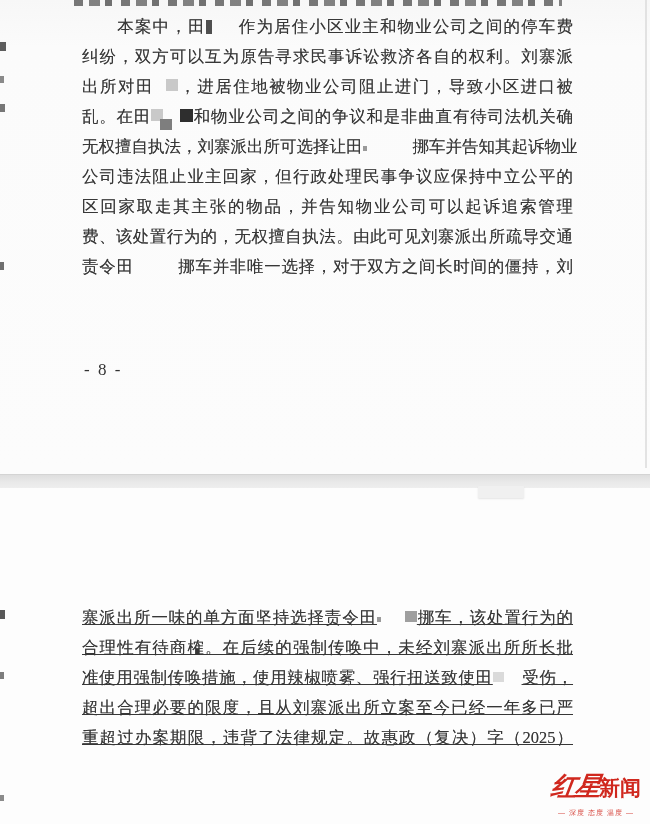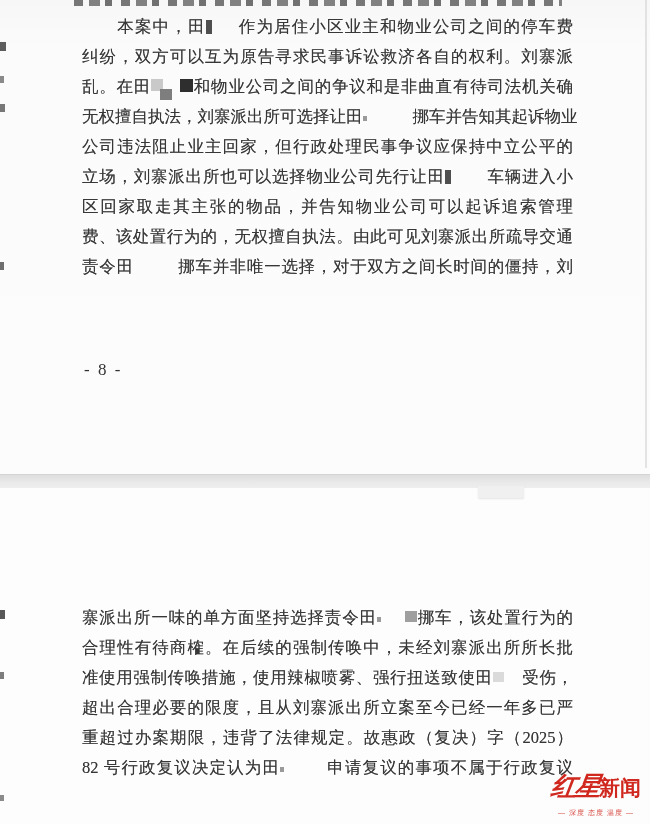--- a/index.html
+++ b/index.html
@@ -29,21 +29,21 @@
         #4c4c4c 0 9px, transparent 9px 15px,
         #5a5a5a 15px 26px, transparent 26px 31px,
         #444 31px 38px, transparent 38px 47px);
   }
   .textblock {
     position:absolute; width:491px; left:82px;
     font-size:16.5px; color:#373737;
     text-shadow:0 0 .5px rgba(40,40,40,.55);
   }
   .textblock.top { top:12px; }
-  .textblock.bottom { top:603px; }
+  .textblock.bottom { top:603px;text-decoration:underline; }
   .line {
     height:30px; line-height:30px; white-space:nowrap;
     text-align:justify; text-align-last:justify;
   }
   .line.no-just { text-align-last:left; }
   .seg-gap { display:inline-block; }
   .seg-mark { display:inline-block; }
   .mark-bar      { width:6px;  height:14px; background:#4f4f4f; vertical-align:-2px; }
   .mark-dot      { width:4px;  height:5px;  background:#9a9a9a; vertical-align:1px; }
   .mark-sq-light { width:12px; height:12px; background:#c9c9c9; vertical-align:1px; }
@@ -101,24 +101,24 @@
 
 <div id="stage">
   <div class="scan-tint-top"></div>
   <div class="scan-tint-bottom"></div>
 
   <div class="clipped-line"></div>
 
   <div class="textblock top">
       <div class="line"><span>　　本案中，田</span><span class="seg-mark mark-bar"></span><span class="seg-gap" style="width: 26px;"></span><span>作为居住小区业主和物业公司之间的停车费</span></div>
       <div class="line"><span>纠纷，双方可以互为原告寻求民事诉讼救济各自的权利。刘寨派</span></div>
+      <div class="line"><span>出所对田</span><span class="seg-gap" style="width: 12px;"></span><span class="seg-mark mark-sq-light"></span><span>，进居住地被物业公司阻止进门，导致小区进口被</span></div>
       <div class="line"><span>乱。在田</span><span class="seg-mark mark-sq-light"></span><span class="seg-mark mark-sq-dark-low"></span><span class="seg-gap" style="width: 8px;"></span><span class="seg-mark mark-sq-black"></span><span>和物业公司之间的争议和是非曲直有待司法机关确</span></div>
       <div class="line"><span>无权擅自执法，刘寨派出所可选择让田</span><span class="seg-mark mark-dot"></span><span class="seg-gap" style="width: 46px;"></span><span>挪车并告知其起诉物业</span></div>
       <div class="line"><span>公司违法阻止业主回家，但行政处理民事争议应保持中立公平的</span></div>
-      <div class="line"><span>立场，刘寨派出所也可以选择物业公司先行让田</span><span class="seg-mark mark-bar"></span><span class="seg-gap" style="width: 36px;"></span><span>车辆进入小</span></div>
       <div class="line"><span>区回家取走其主张的物品，并告知物业公司可以起诉追索管理</span></div>
       <div class="line"><span>费、该处置行为的，无权擅自执法。由此可见刘寨派出所疏导交通</span></div>
       <div class="line"><span>责令田</span><span class="seg-gap" style="width: 44px;"></span><span>挪车并非唯一选择，对于双方之间长时间的僵持，刘</span></div>
     </div>
 
   <div class="page-number">- 8 -</div>
 
   <div class="page-divider"></div>
   <div class="divider-tab"></div>
   <div class="edge-line-right"></div>
@@ -130,21 +130,20 @@
   <div class="artifact a5"></div>
   <div class="artifact a6"></div>
   <div class="artifact a7"></div>
 
   <div class="textblock bottom">
       <div class="line"><span>寨派出所一味的单方面坚持选择责令田</span><span class="seg-mark mark-dot"></span><span class="seg-gap" style="width: 24px;"></span><span class="seg-mark mark-sq-mid"></span><span>挪车，该处置行为的</span></div>
       <div class="line"><span>合理性有待商榷。在后续的强制传唤中，未经刘寨派出所所长批</span></div>
       <div class="line"><span>准使用强制传唤措施，使用辣椒喷雾、强行扭送致使田</span><span class="seg-mark mark-smudge"></span><span class="seg-gap" style="width: 18px;"></span><span>受伤，</span></div>
       <div class="line"><span>超出合理必要的限度，且从刘寨派出所立案至今已经一年多已严</span></div>
       <div class="line"><span>重超过办案期限，违背了法律规定。故惠政（复决）字（2025）</span></div>
-      <div class="line"><span>82 号行政复议决定认为田</span><span class="seg-mark mark-dot"></span><span class="seg-gap" style="width: 42px;"></span><span>申请复议的事项不属于行政复议</span></div>
     </div>
 
   <div class="logo" style="color: rgb(208, 40, 30);">
     <div class="logo-brand">
       <span class="logo-script">红星</span><span class="logo-block">新闻</span>
     </div>
     <div class="logo-tagline">— 深度 态度 温度 —</div>
   </div>
 </div>
 

